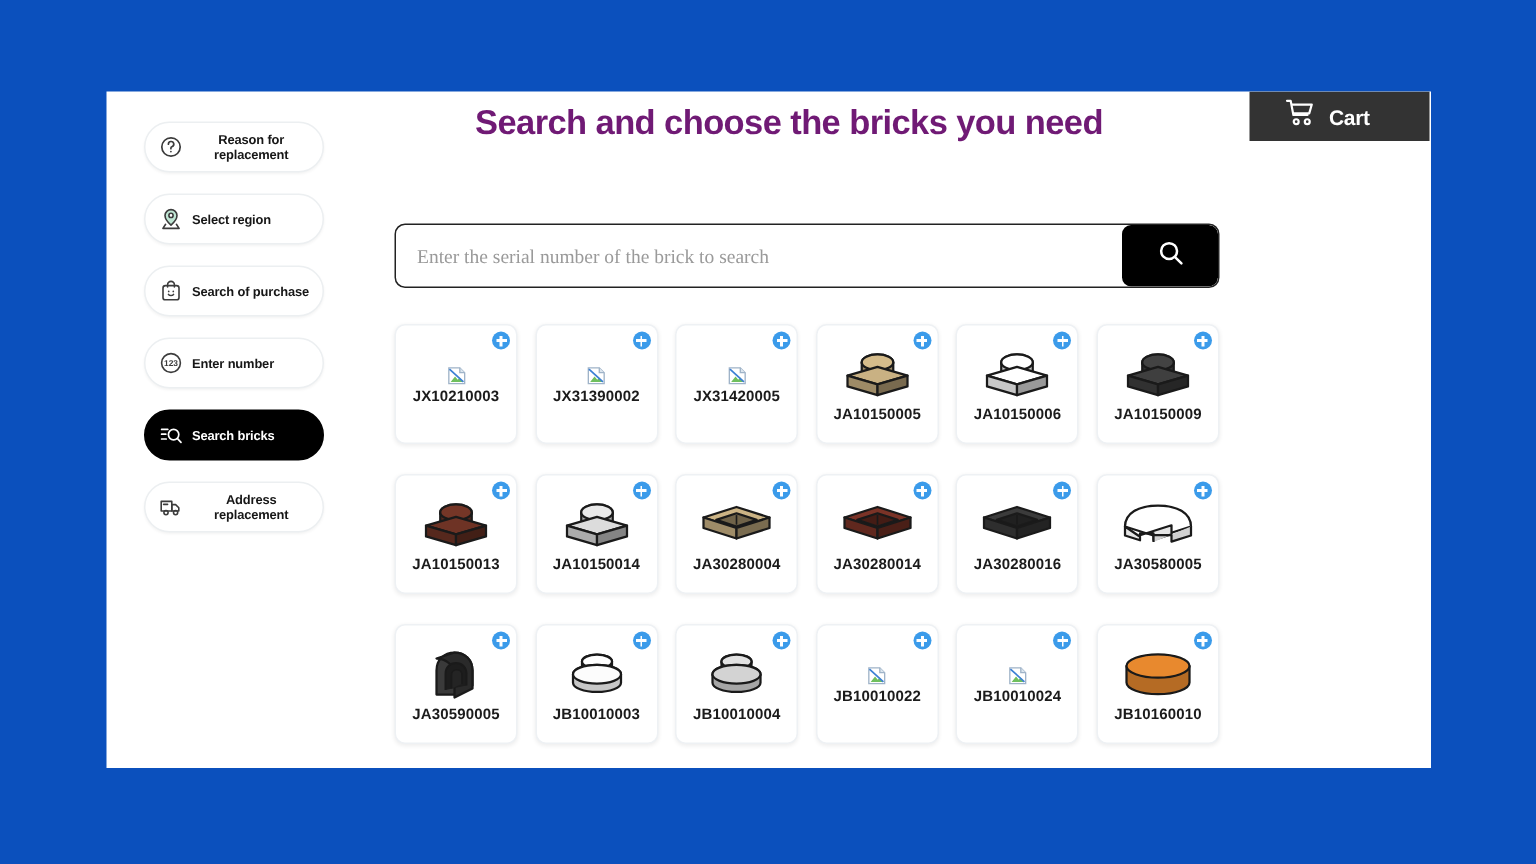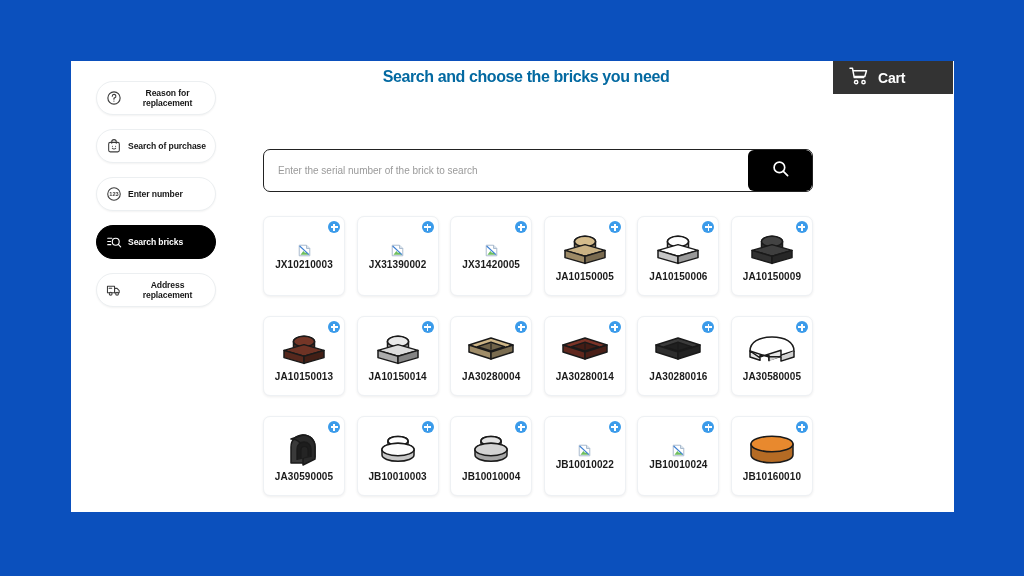--- a/index.html
+++ b/index.html
@@ -54,35 +54,35 @@
   .nav-item.active .nav-label { color: #fff; }
   .nav-icon { flex: 0 0 16px; width: 16px; height: 16px; display:block; }
   .nav-icon svg { display: block; width: 16px; height: 16px; }
 
   
   #page-title {
     position: absolute;
     left: 150px; top: 7px;
     width: 610px;
     text-align: center;
-    font-size: 16px;
+    font-size: 23px;
     font-weight: 700;
-    color: #0369a1;
+    color: #701a75;
     letter-spacing: -0.4px;
     white-space: nowrap;
   }
   #cart-button {
     position: absolute;
     right: 1px; top: 0px;
     width: 120px; height: 33px;
     background: #333333;
     display: flex;
     align-items: center;
     gap: 9px;
-    padding-left: 16px;
+    padding-left: 24px;
     cursor: pointer;
   }
   #cart-button .cart-label {
     font-size: 14px;
     font-weight: 700;
     color: #ffffff;
     letter-spacing: -0.2px;
   }
 
   
@@ -96,22 +96,22 @@
     display: flex;
     align-items: stretch;
     overflow: hidden;
   }
   #search-input {
     flex: 1 1 auto;
     border: 0;
     outline: none;
     background: transparent;
     padding: 0 14px;
-    font-size: 10px;
-    font-family: Liberation Sans, sans-serif;
+    font-size: 13px;
+    font-family: Liberation Serif, serif;
     color: #222;
   }
   #search-input::placeholder { color: #9a9a9a; }
   #search-submit {
     flex: 0 0 64px;
     background: #000;
     border-radius: 6px;
     display: flex;
     align-items: center;
     justify-content: center;
@@ -209,20 +209,30 @@
       <span class="nav-icon">
         <svg viewBox="0 0 24 24" fill="none" stroke="#3c3c3c" stroke-width="1.7" stroke-linecap="round" stroke-linejoin="round">
           <circle cx="12" cy="12" r="9.2"></circle>
           <path d="M9.4 9.2a2.7 2.7 0 1 1 3.4 2.6c-.6.2-.9.7-.9 1.4v.5"></path>
           <circle cx="11.9" cy="16.6" r="0.9" fill="#3c3c3c" stroke="none"></circle>
         </svg>
       </span>
       <span class="nav-label">Reason for replacement</span>
     </div>
 
+    <div class="nav-item">
+      <span class="nav-icon">
+        <svg viewBox="0 0 24 24" fill="none" stroke="#3c3c3c" stroke-width="1.6" stroke-linecap="round" stroke-linejoin="round">
+          <path d="M12 2.6c-3.3 0-6 2.6-6 5.9 0 4.3 6 9.6 6 9.6s6-5.3 6-9.6c0-3.3-2.7-5.9-6-5.9z" fill="#bfe6d4" stroke="#3c3c3c"></path>
+          <circle cx="12" cy="8.4" r="2.1" fill="#ffffff" stroke="#3c3c3c"></circle>
+          <path d="M6.6 17.3 3.9 21.4h16.2l-2.7-4.1"></path>
+        </svg>
+      </span>
+      <span class="nav-label">Select region</span>
+    </div>
 
     <div class="nav-item">
       <span class="nav-icon">
         <svg viewBox="0 0 24 24" fill="none" stroke="#3c3c3c" stroke-width="1.6" stroke-linecap="round" stroke-linejoin="round">
           <rect x="4" y="6.6" width="16" height="14.2" rx="2.4"></rect>
           <path d="M8.6 8V5.8a3.4 3.4 0 0 1 6.8 0V8"></path>
           <circle cx="9.7" cy="12.4" r="0.85" fill="#3c3c3c" stroke="none"></circle>
           <circle cx="14.3" cy="12.4" r="0.85" fill="#3c3c3c" stroke="none"></circle>
           <path d="M9.5 15.4c1.3 1.5 3.7 1.5 5 0"></path>
         </svg>

